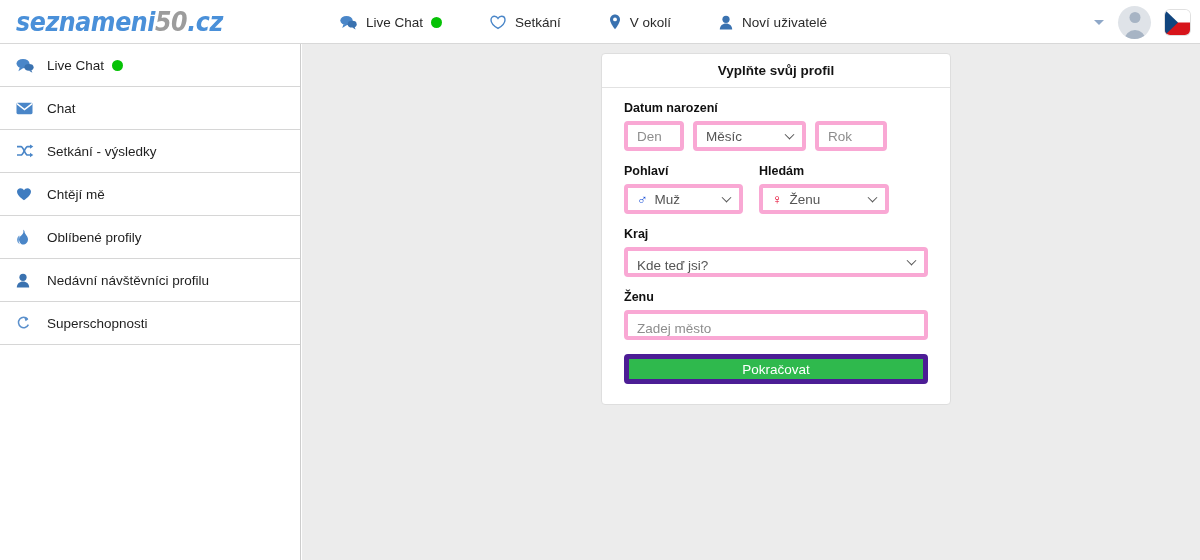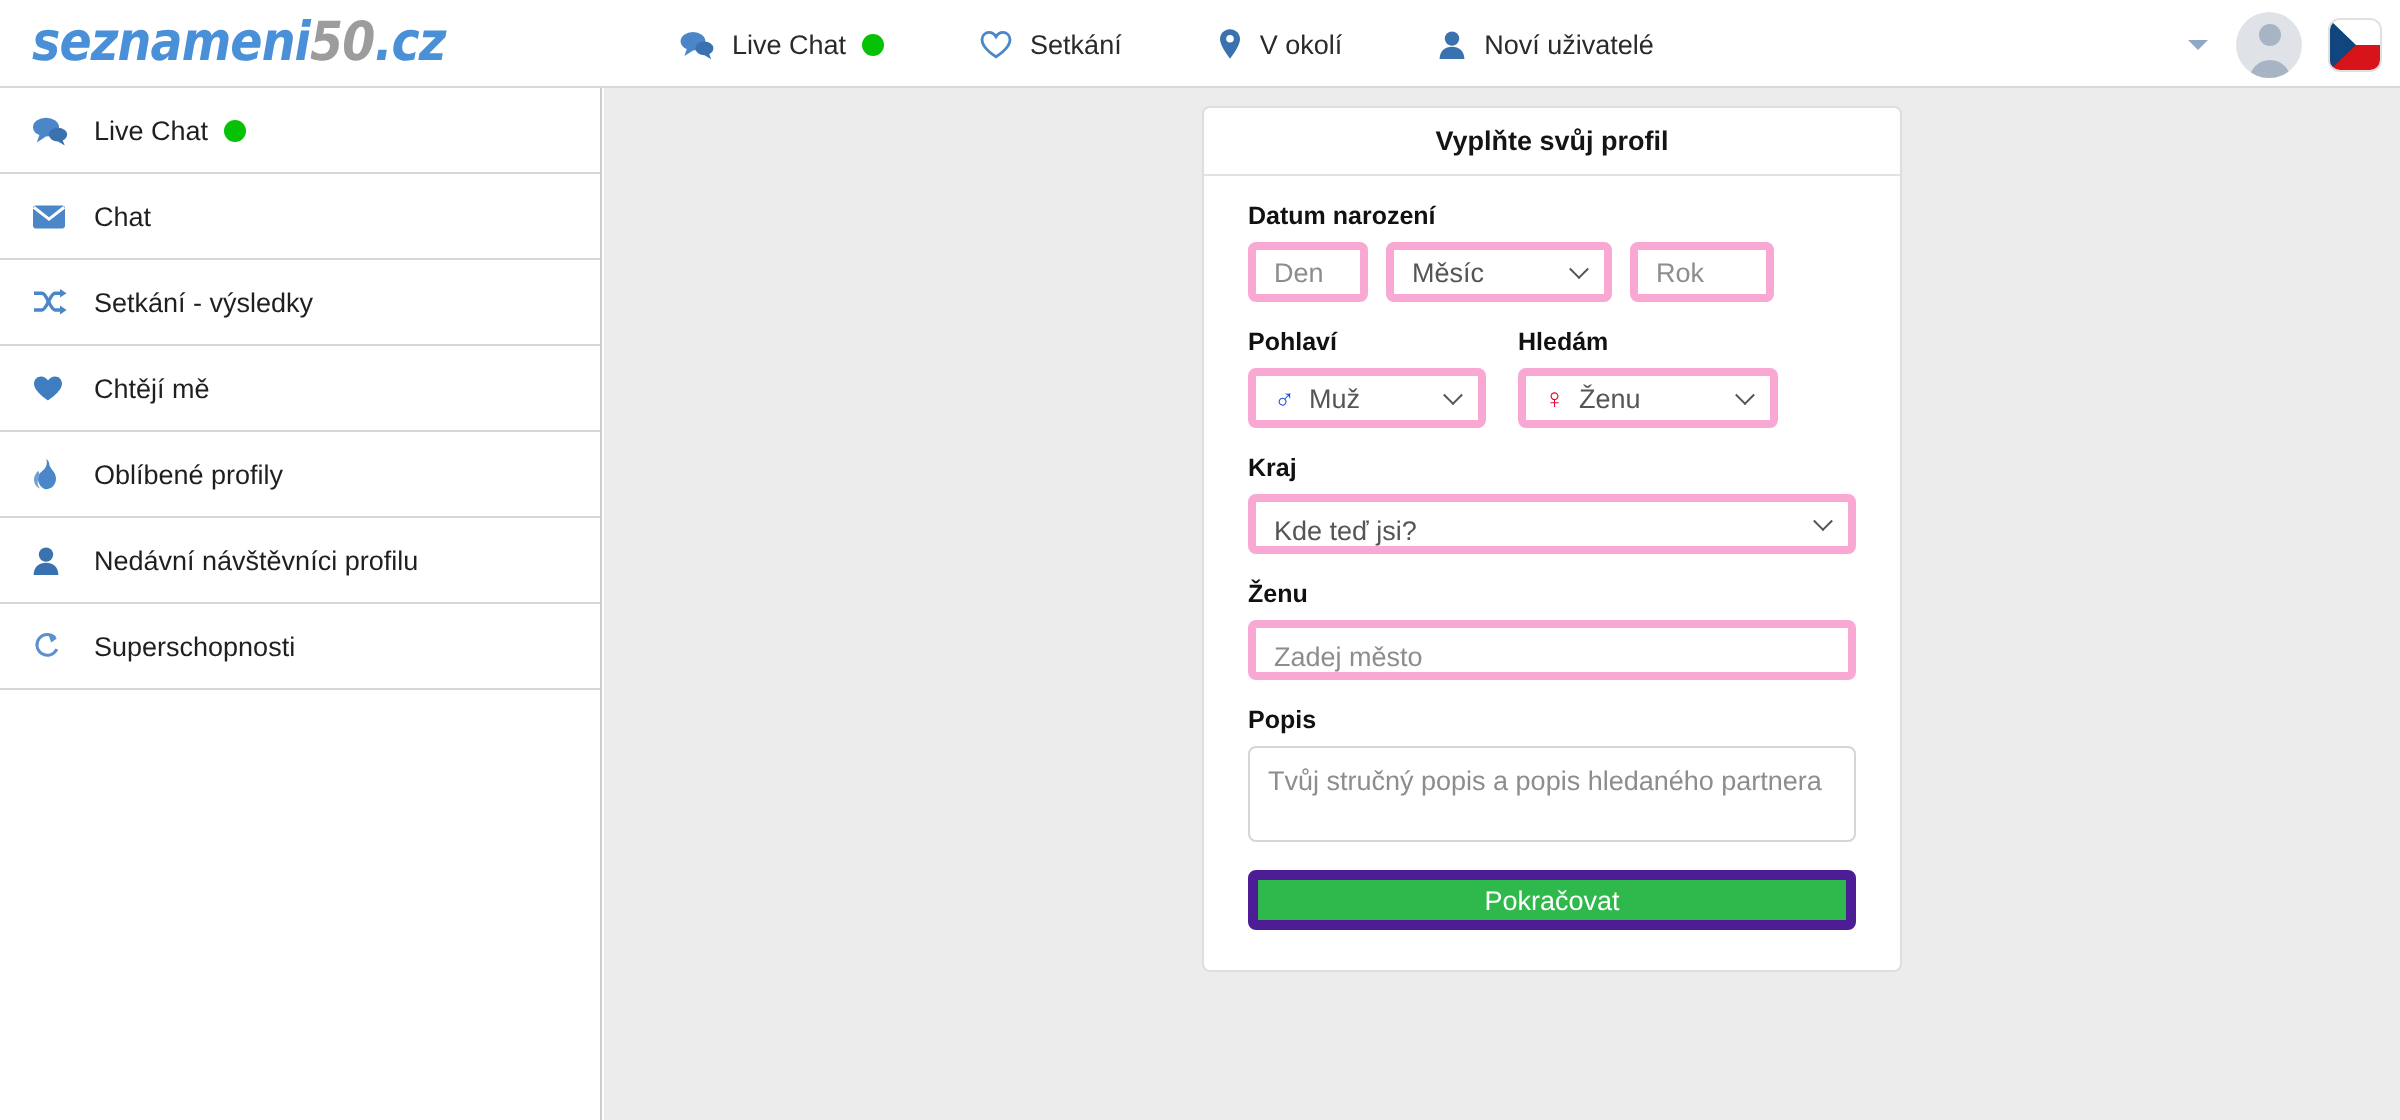--- a/index.html
+++ b/index.html
@@ -387,22 +387,18 @@
           <span>Kde teď jsi?</span>
           <span class="chev"></span>
         </div>
       </div>
 
       <div class="grp">
         <label class="flabel">Ženu</label>
         <div class="ctrl full ph">Zadej město</div>
       </div>
 
-      <div class="grp">
-        <label class="flabel">Popis</label>
-        <div class="ta">Tvůj stručný popis a popis hledaného partnera</div>
-      </div>
 
       <div class="btn-go">Pokračovat</div>
 
     </div>
   </div>
 </div>
 
 </body></html>

